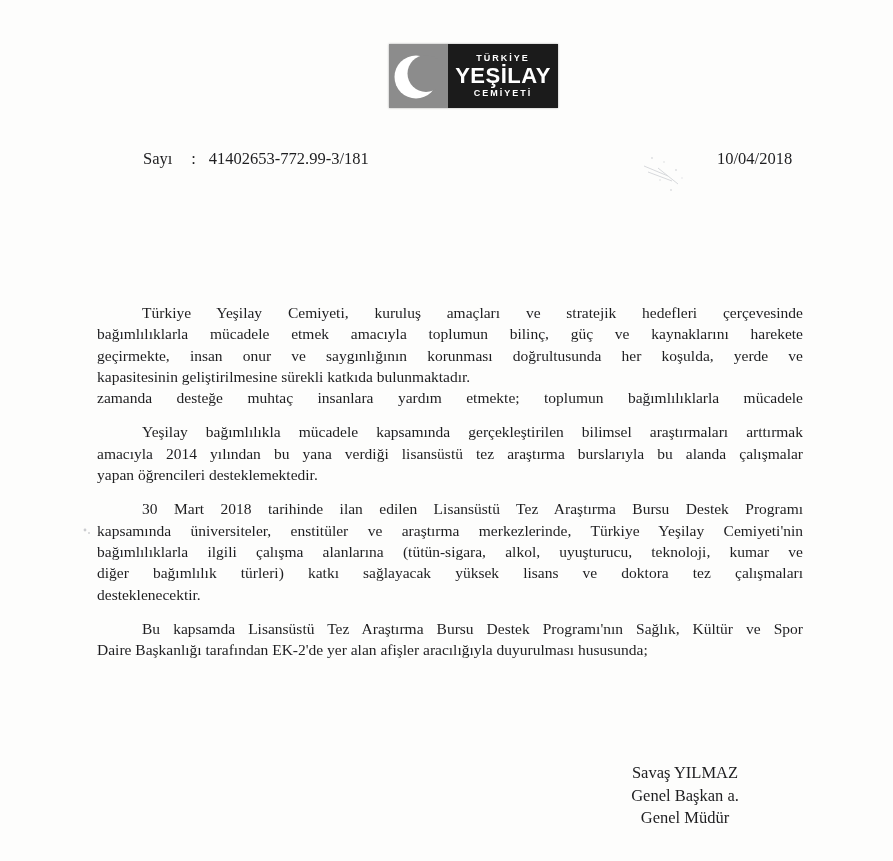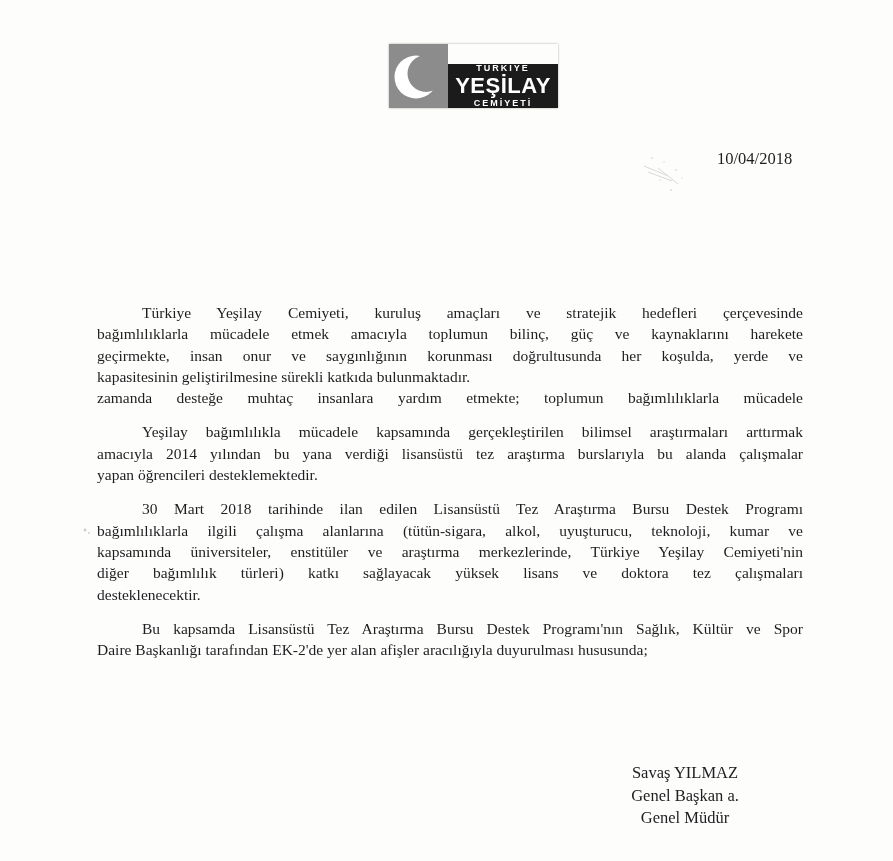--- a/index.html
+++ b/index.html
@@ -12,21 +12,20 @@
     font-family: "Liberation Serif", serif;
     color: #1e1e20;
   }
 
   
   .logo {
     position: absolute; left: 389px; top: 44px;
     width: 169px; height: 64px;
     display: flex;
     box-shadow: 0 0 2px rgba(0,0,0,.35);
-    align-items: flex-end;
   }
   .logo-left {
     width: 59px; height: 64px;
     background: #8c8c8c;
     position: relative;
   }
   .logo-left svg { display: block; }
   .logo-right {
     flex: 1;
     background: #1b1b1b;
@@ -91,20 +90,25 @@
       </span>
     </div>
     <div class="logo-right">
       <span class="logo-country">TÜRKİYE</span>
       <span class="logo-name">YEŞİLAY</span>
       <span class="logo-org">CEMİYETİ</span>
     </div>
   </div>
 
   <div class="meta">
+    <div class="meta-row">
+      <span class="meta-label">Sayı</span>
+      <span class="meta-colon">:</span>
+      <span>41402653-772.99-3/181</span>
+    </div>
   </div>
 
   <span class="smudge">
     <svg width="72" height="44" viewBox="0 0 72 44">
       <g stroke="#a6aab2" stroke-width="1" fill="none" opacity="0.8">
         <path d="M6 16 L30 26"></path>
         <path d="M10 22 L34 31"></path>
         <path d="M20 18 L40 34"></path>
       </g>
       <g fill="#a6aab2" opacity="0.7">
@@ -139,22 +143,22 @@
     </div>
 
     <div class="par">
       <span class="line jline indent">Yeşilay bağımlılıkla mücadele kapsamında gerçekleştirilen bilimsel araştırmaları arttırmak</span>
       <span class="line jline">amacıyla 2014 yılından bu yana verdiği lisansüstü tez araştırma burslarıyla bu alanda çalışmalar</span>
       <span class="line">yapan öğrencileri desteklemektedir.</span>
     </div>
 
     <div class="par">
       <span class="line jline indent">30 Mart 2018 tarihinde ilan edilen Lisansüstü Tez Araştırma Bursu Destek Programı</span>
+      <span class="line jline">kapsamında üniversiteler, enstitüler ve araştırma merkezlerinde, Türkiye Yeşilay Cemiyeti'nin</span>
       <span class="line jline">bağımlılıklarla ilgili çalışma alanlarına (tütün-sigara, alkol, uyuşturucu, teknoloji, kumar ve</span>
-      <span class="line jline">kapsamında üniversiteler, enstitüler ve araştırma merkezlerinde, Türkiye Yeşilay Cemiyeti'nin</span>
       <span class="line jline">diğer bağımlılık türleri) katkı sağlayacak yüksek lisans ve doktora tez çalışmaları</span>
       <span class="line">desteklenecektir.</span>
     </div>
 
     <div class="par">
       <span class="line jline indent">Bu kapsamda Lisansüstü Tez Araştırma Bursu Destek Programı'nın Sağlık, Kültür ve Spor</span>
       <span class="line">Daire Başkanlığı tarafından EK-2'de yer alan afişler aracılığıyla duyurulması hususunda;</span>
     </div>
 
   </div>

